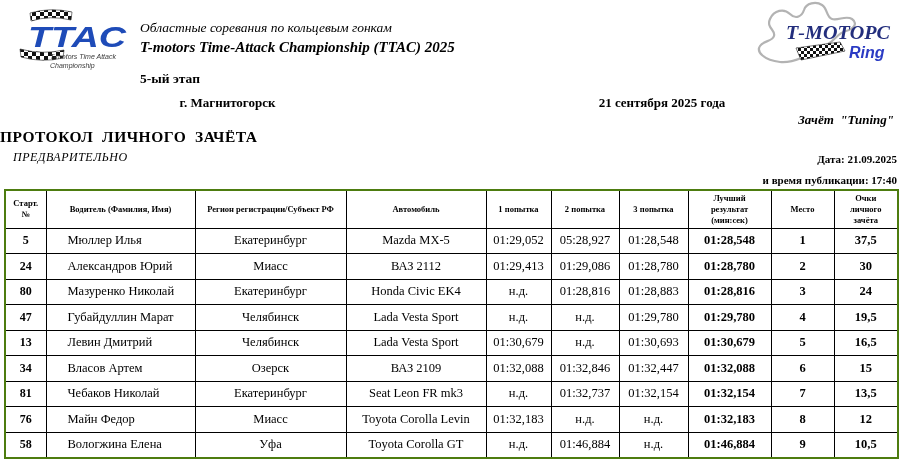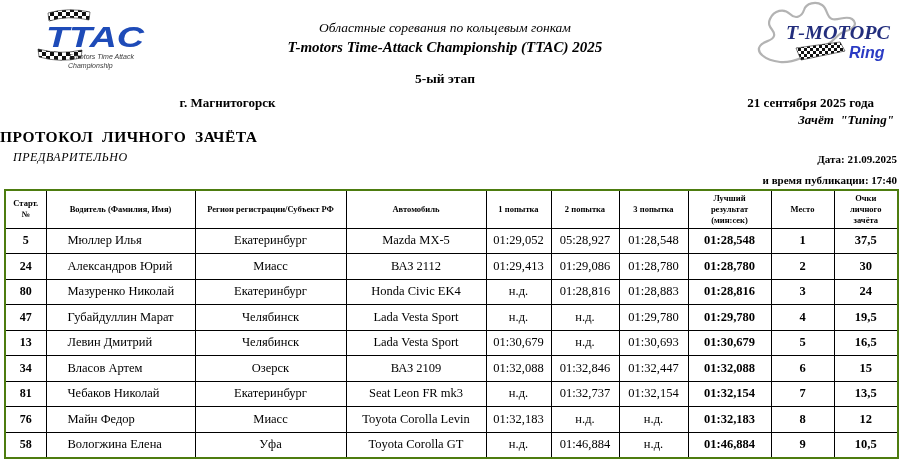--- a/index.html
+++ b/index.html
@@ -3,30 +3,30 @@
 <meta charset="utf-8">
 <style>
   * { margin:0; padding:0; box-sizing:border-box; }
   html,body { background:#e8e8e8; }
   body { font-family:"Liberation Serif", serif; color:#000; }
   .page {
     position:relative; width:900px; height:467px; background:#ffffff;
     overflow:hidden; margin:0 auto;
   }
   
-  .ttac-logo { position:absolute; left:34px; top:4px; width:122px; height:72px; }
+  .ttac-logo { position:absolute; left:16px; top:4px; width:122px; height:72px; }
   .ring-logo { position:absolute; left:750px; top:0px; width:148px; height:72px; }
   
-  .event-header { position:absolute; left:140px; right:150px; top:20px; text-align:center; }
+  .event-header { position:absolute; left:140px; right:150px; top:20px; }
   .event-line1 { font-style:italic; font-size:13.5px; }
   .event-line2 { font-style:italic; font-weight:bold; font-size:15px; margin-top:3px; }
   .event-line3 { font-weight:bold; font-size:13.5px; margin-top:15px; }
   
   .city  { position:absolute; top:95px; left:0px;   width:455px; text-align:center; font-weight:bold; font-size:13px; }
-  .edate { position:absolute; top:95px; left:450px; width:424px; text-align:right; font-weight:bold; font-size:13px; }
+  .edate { position:absolute; top:95px; left:450px; width:424px; text-align:center; font-weight:bold; font-size:13px; }
   .credit-class { position:absolute; top:112px; right:6px; font-weight:bold; font-style:italic; font-size:13px; white-space:pre; }
   .doc-title { position:absolute; top:128px; left:0; right:0; text-align:left;
                font-weight:bold; font-size:15.5px; white-space:pre; letter-spacing:0.5px; }
   .preliminary { position:absolute; top:150px; left:13px; font-style:italic; font-size:12px; letter-spacing:0.5px; }
   .pub-date { position:absolute; top:153px; right:3px; font-weight:bold; font-size:11px; }
   .pub-time { position:absolute; top:174px; right:3px; font-weight:bold; font-size:11px; }
   
   table.results {
     position:absolute; top:189px; left:4px; width:893px;
     border-collapse:collapse; table-layout:fixed; border:2px solid #4d7c0f;

